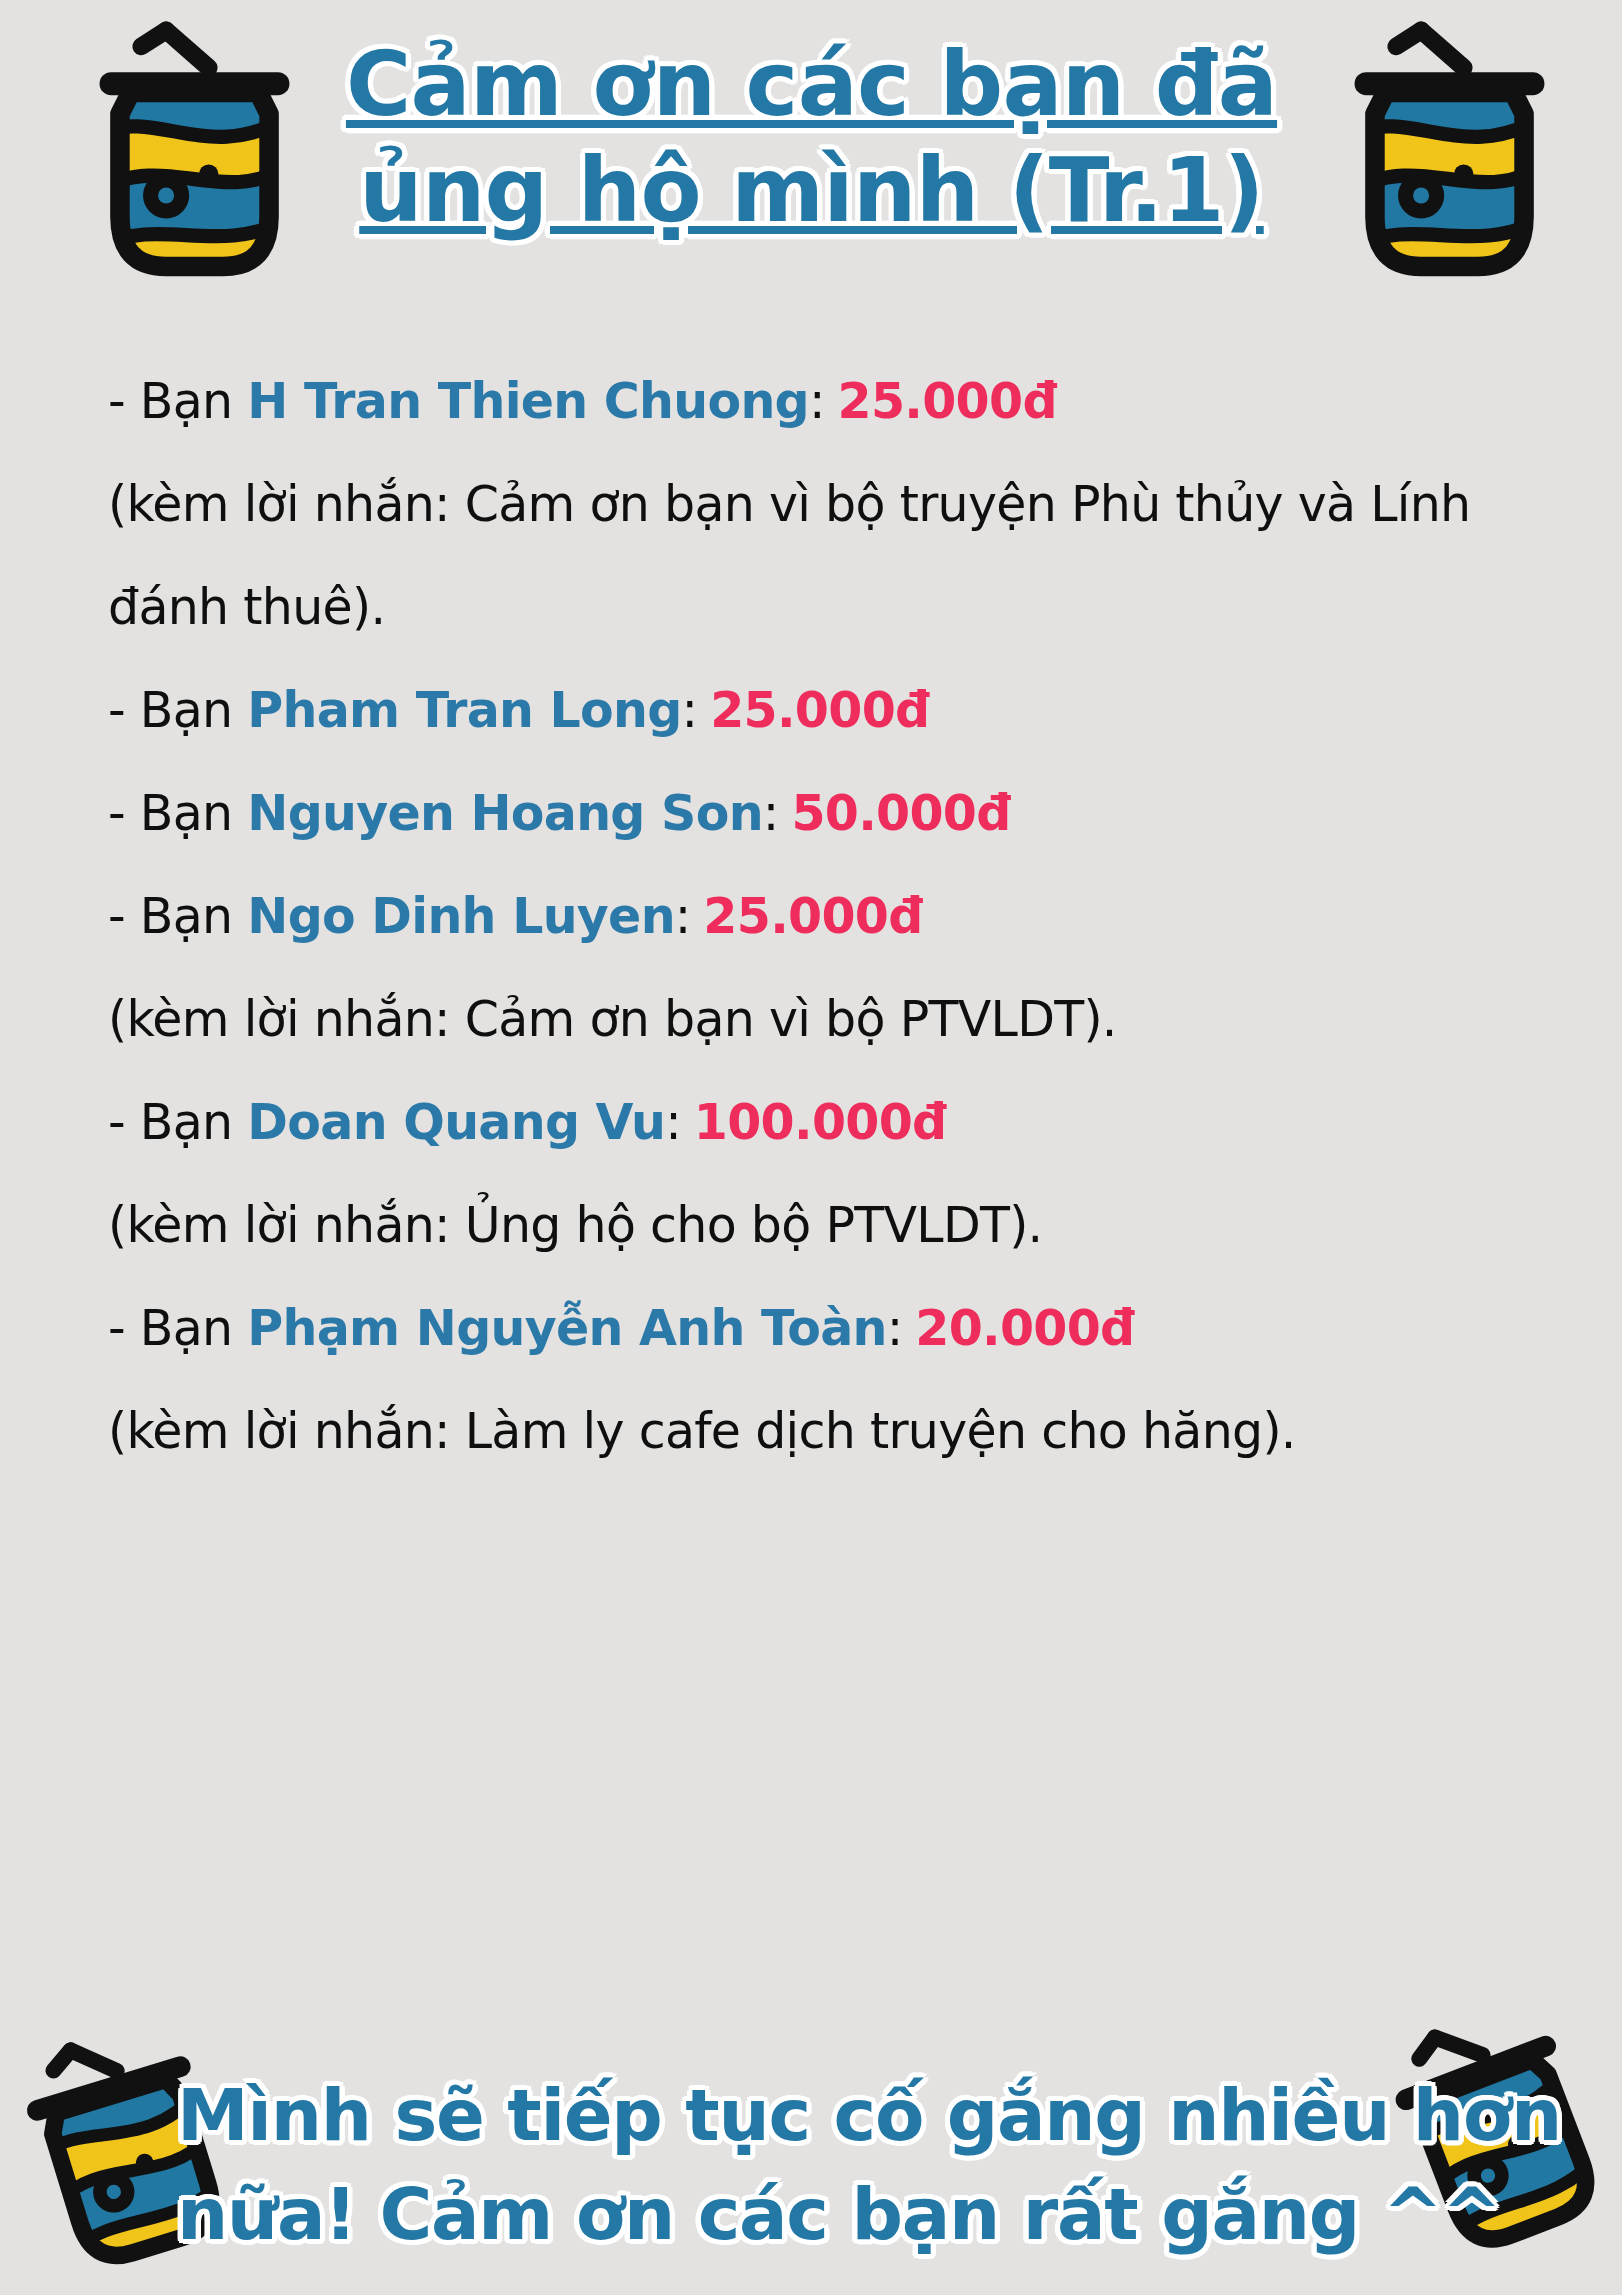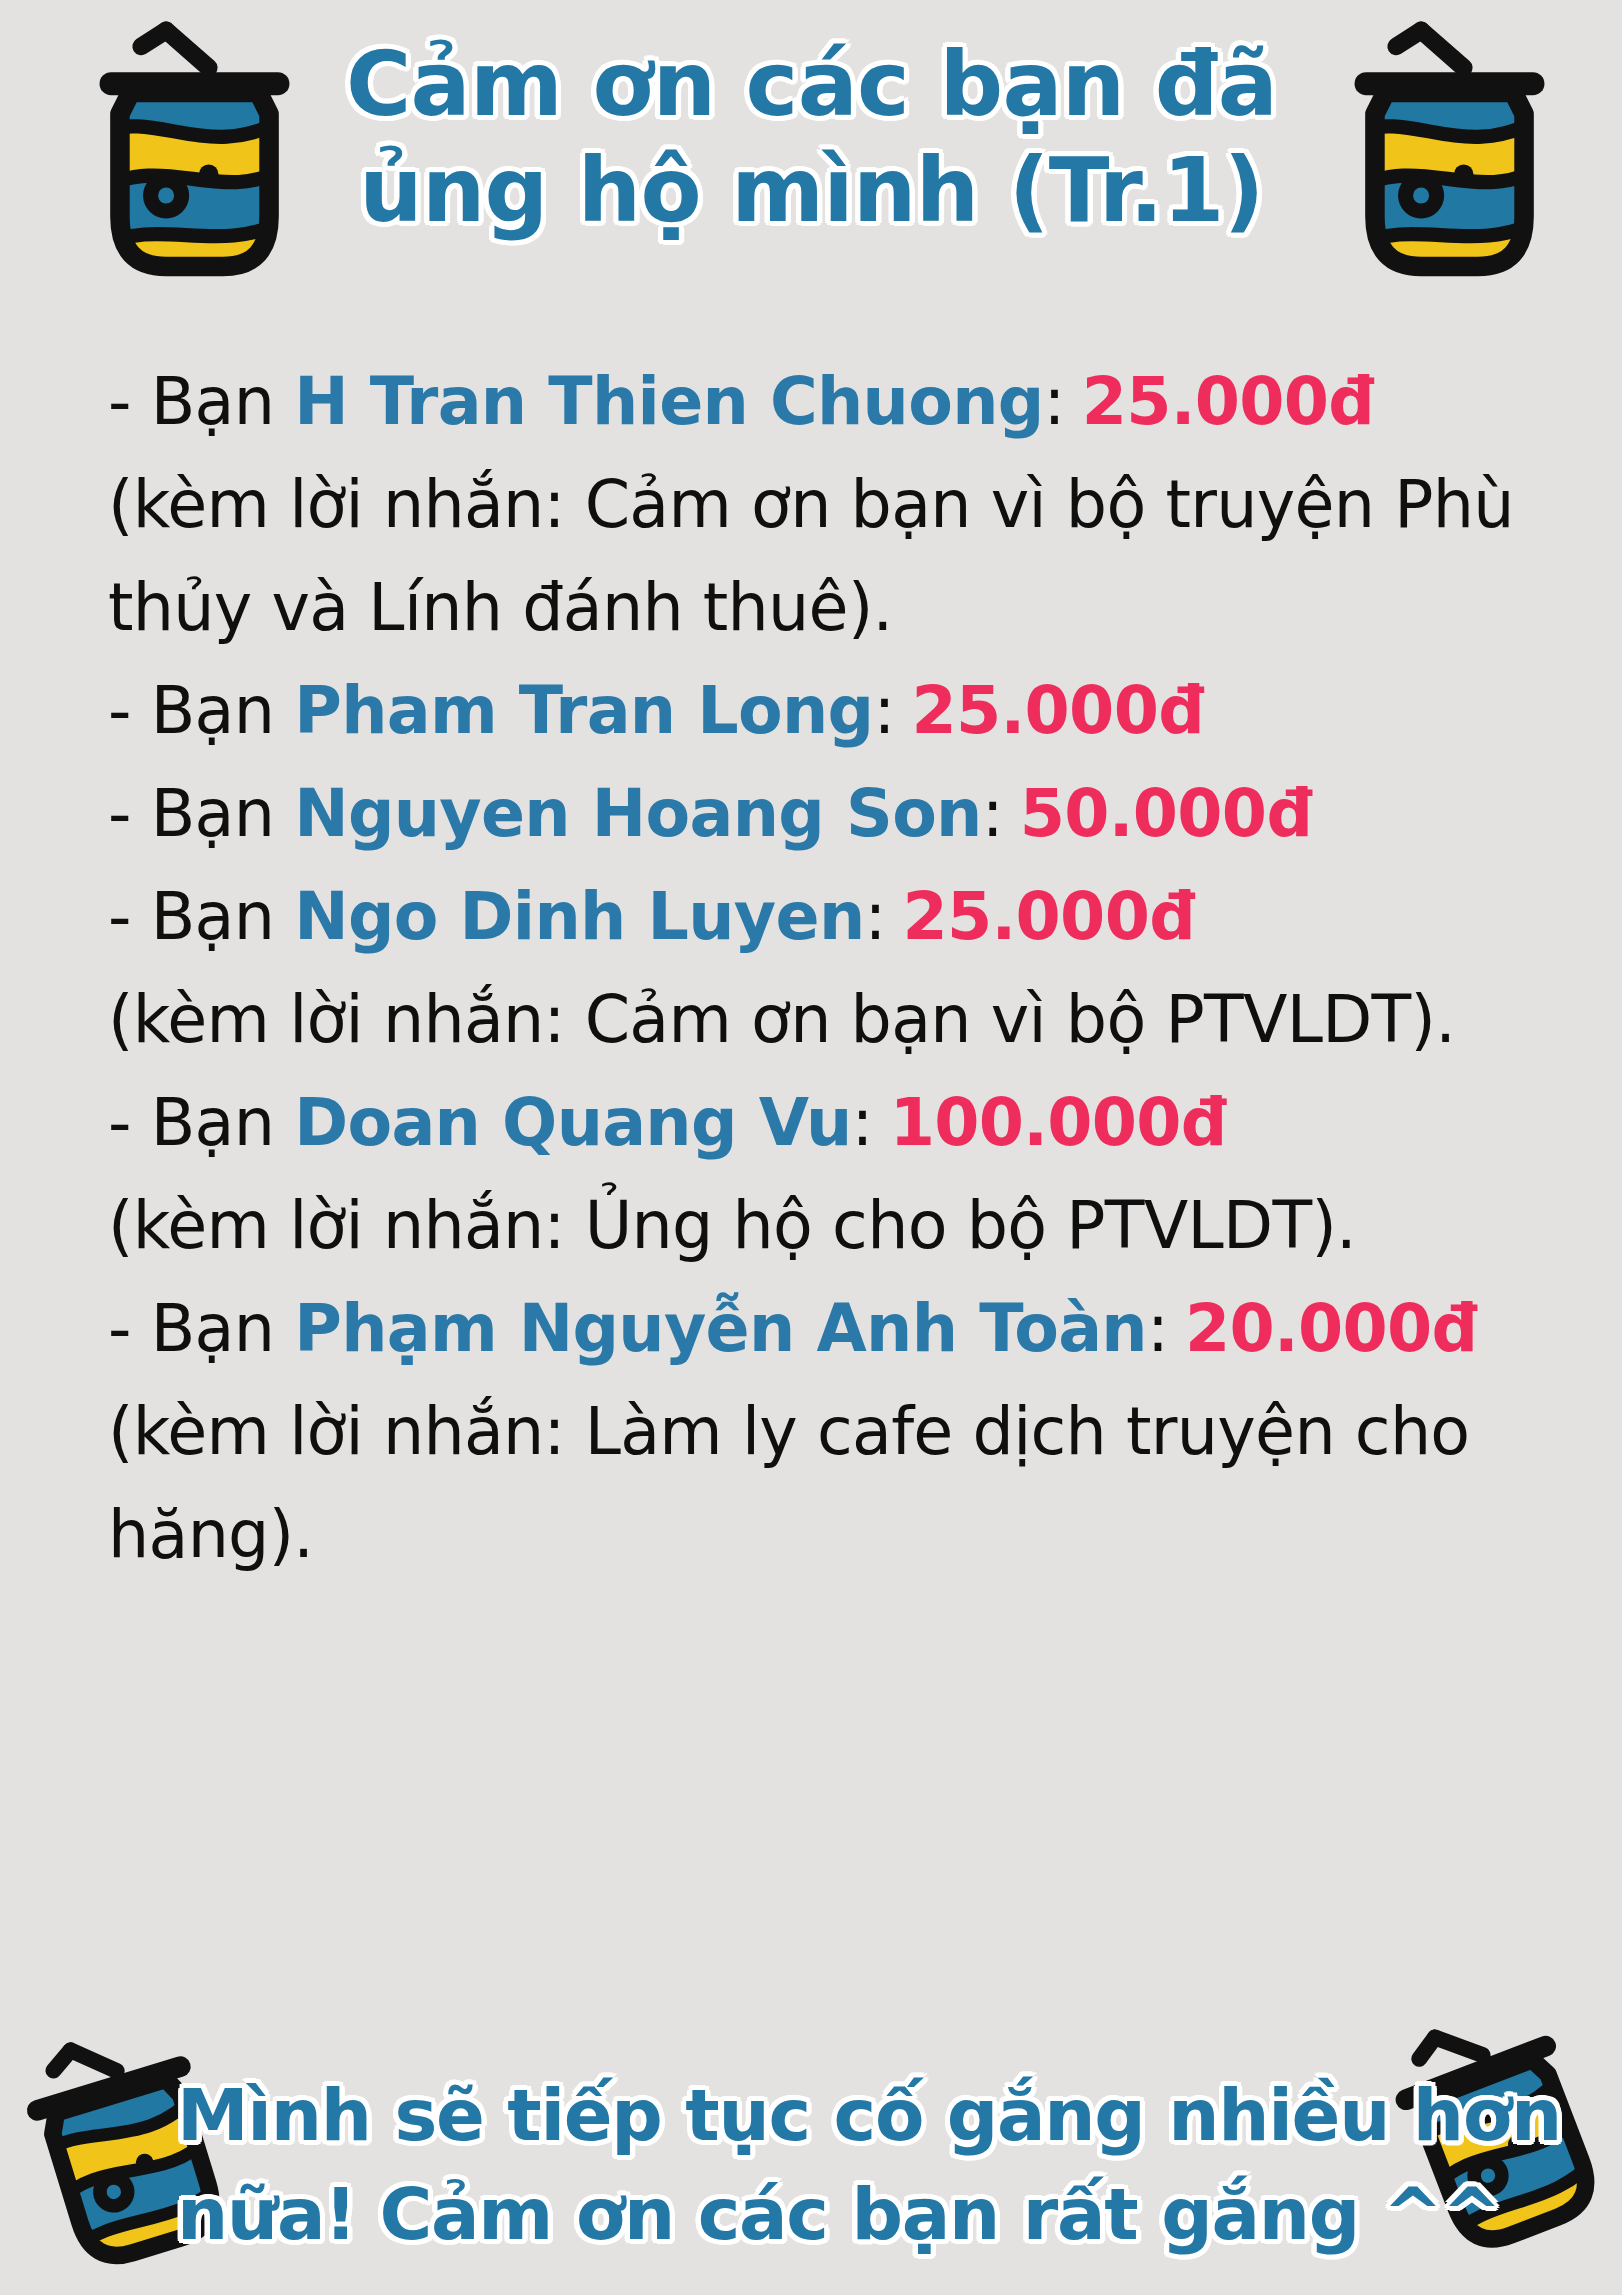--- a/index.html
+++ b/index.html
@@ -24,34 +24,34 @@
   .title {
     position: absolute;
     left: 308px; right: 308px; top: 31px;
     text-align: center;
     font-size: 89px;
     font-weight: bold;
     line-height: 106px;
     color: #2478a5;
     letter-spacing: -0.7px;
   }
-  .title .tline { white-space: nowrap; }
+  .title .tline { white-space: nowrap; text-decoration: underline; }
   .outline-white {
     text-shadow:
       -5.2px 0 0 #fff, 5.2px 0 0 #fff, 0 -5.2px 0 #fff, 0 5.2px 0 #fff,
       -3.9px -3.9px 0 #fff, 3.9px -3.9px 0 #fff, -3.9px 3.9px 0 #fff, 3.9px 3.9px 0 #fff,
       -5.2px 2px 0 #fff, 5.2px 2px 0 #fff, -2px -5.2px 0 #fff, 2px 5.2px 0 #fff;
   }
 
   
   .donors {
     position: absolute;
     left: 108px; top: 350px;
     width: 1440px;
-    font-size: 65px;
+    font-size: 49px;
     line-height: 103px;
     letter-spacing: -0.7px;
     color: #0f0f0f;
   }
   .donors p { margin: 0; }
   .ink  { color: #0f0f0f; }
   .name { color: #2b79a8; font-weight: bold; }
   .amount { color: #ee2d5c; font-weight: bold; margin-left: 0.26em; }
 
   

